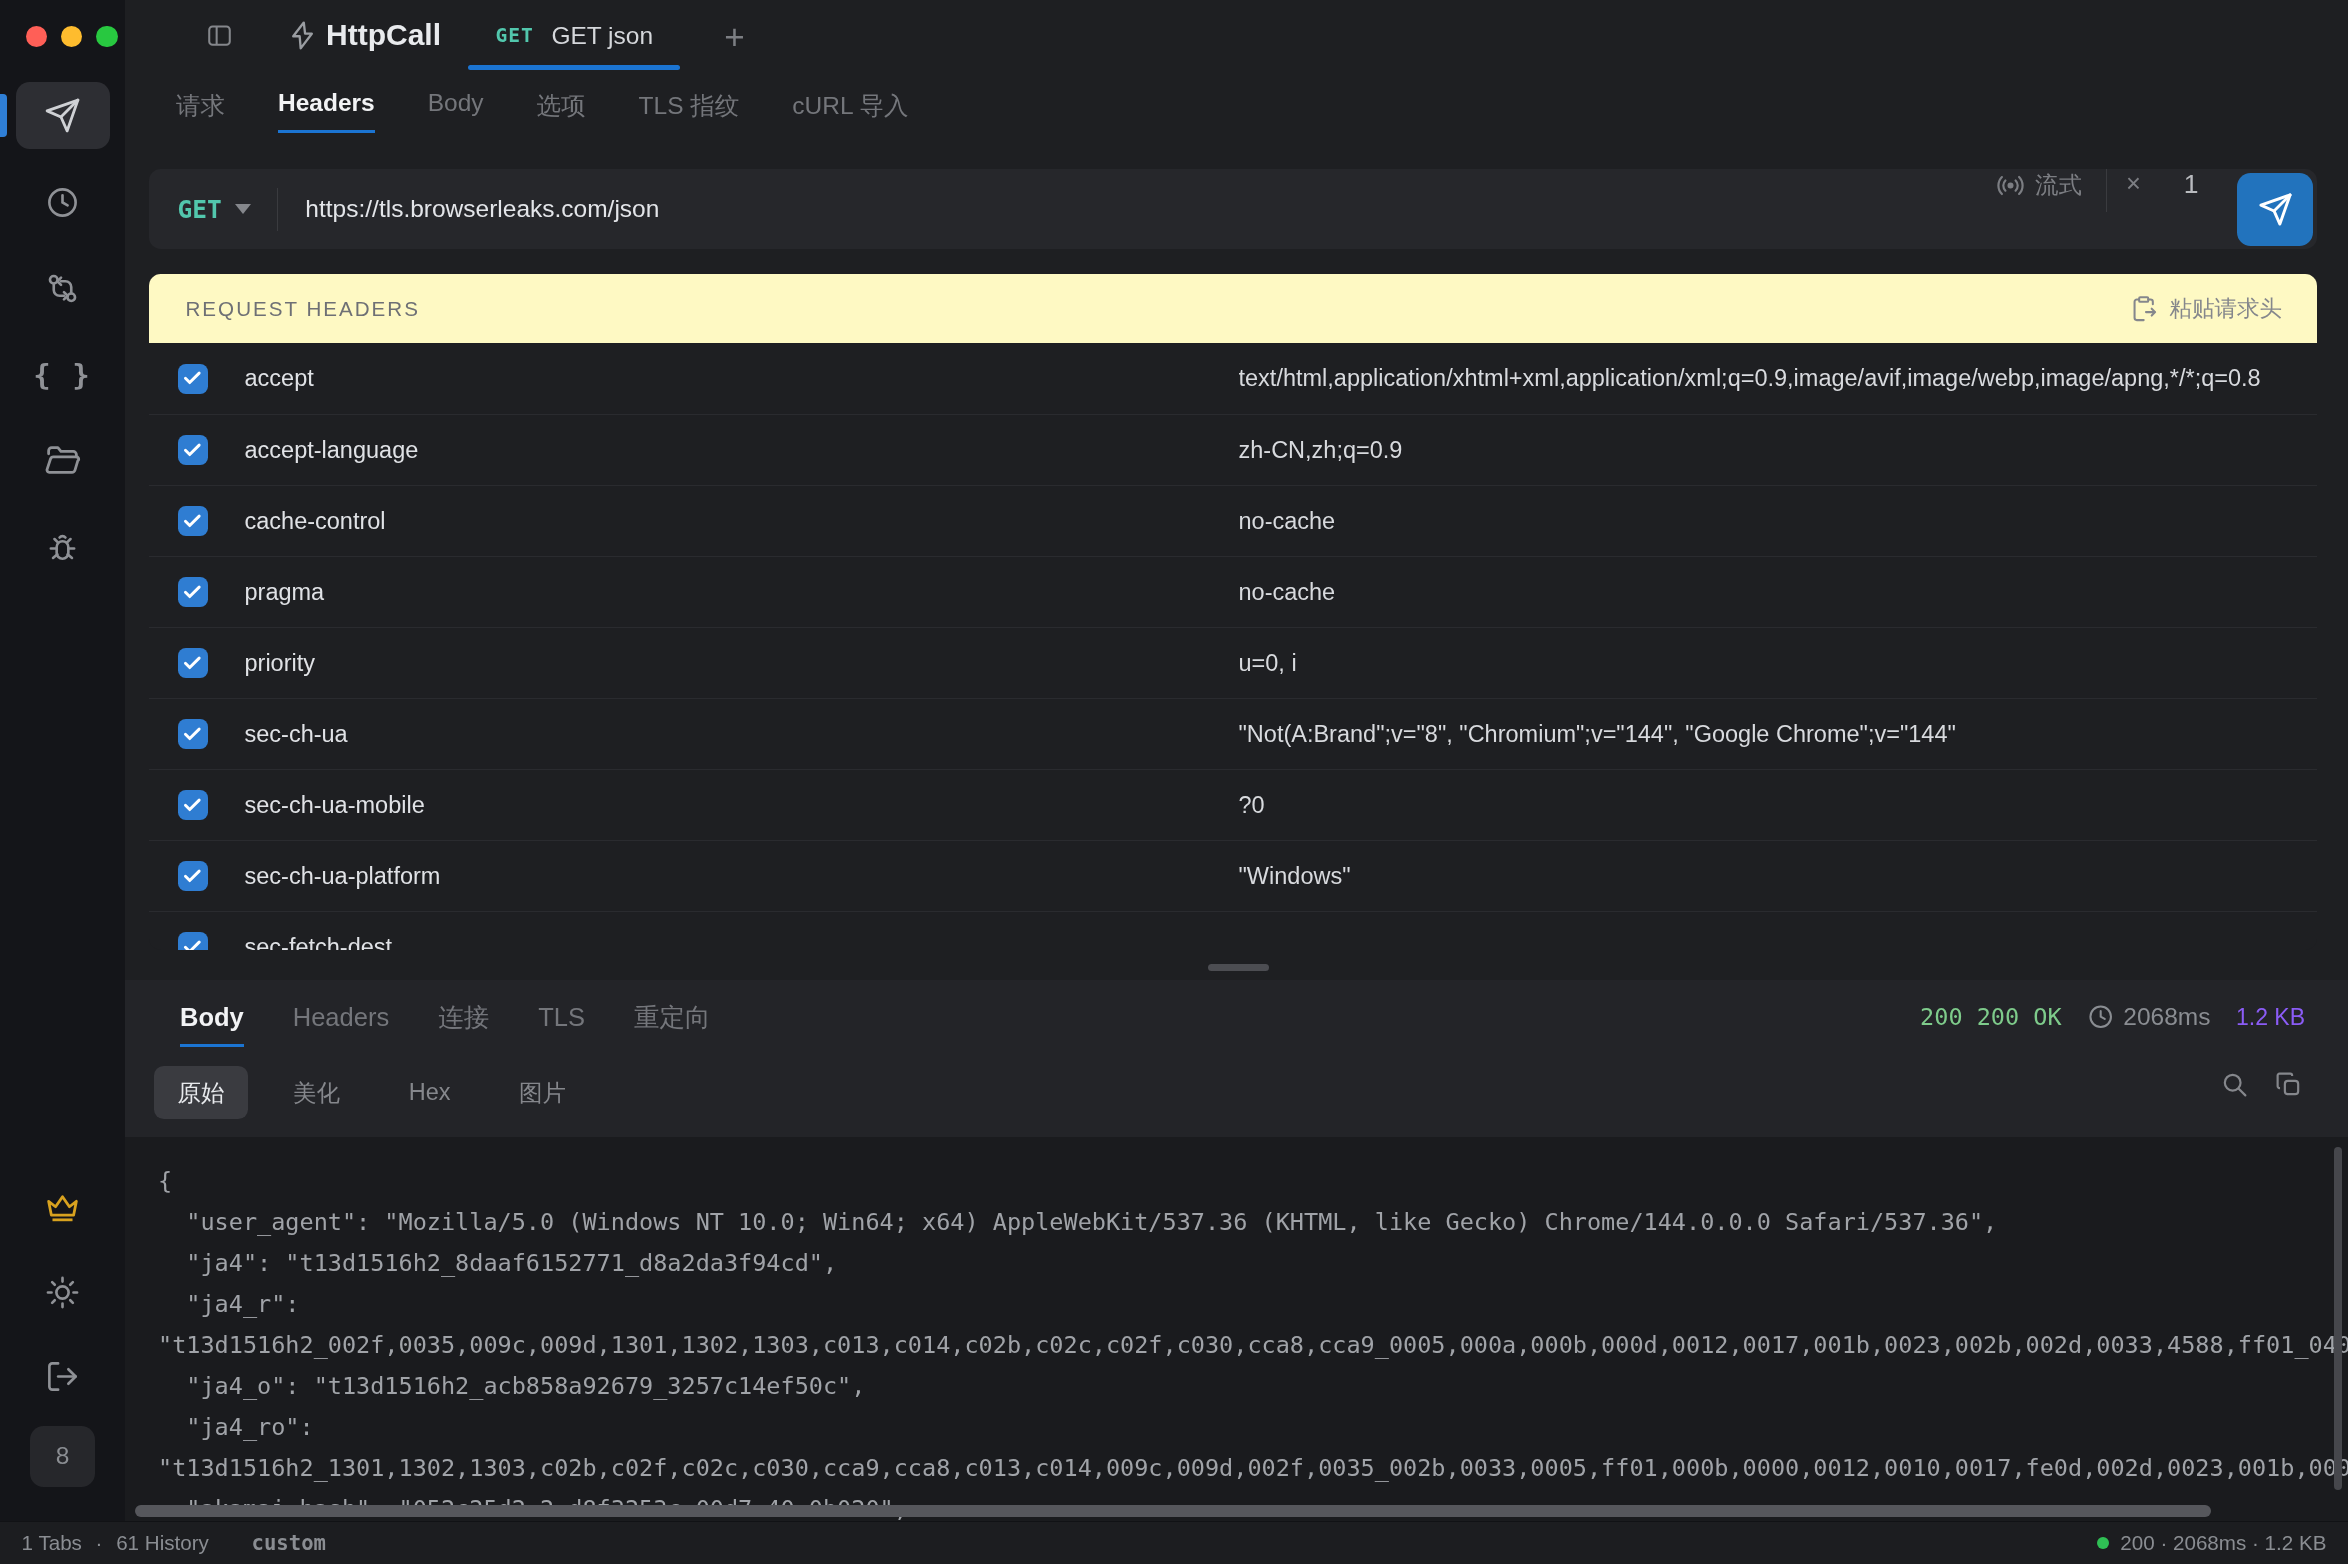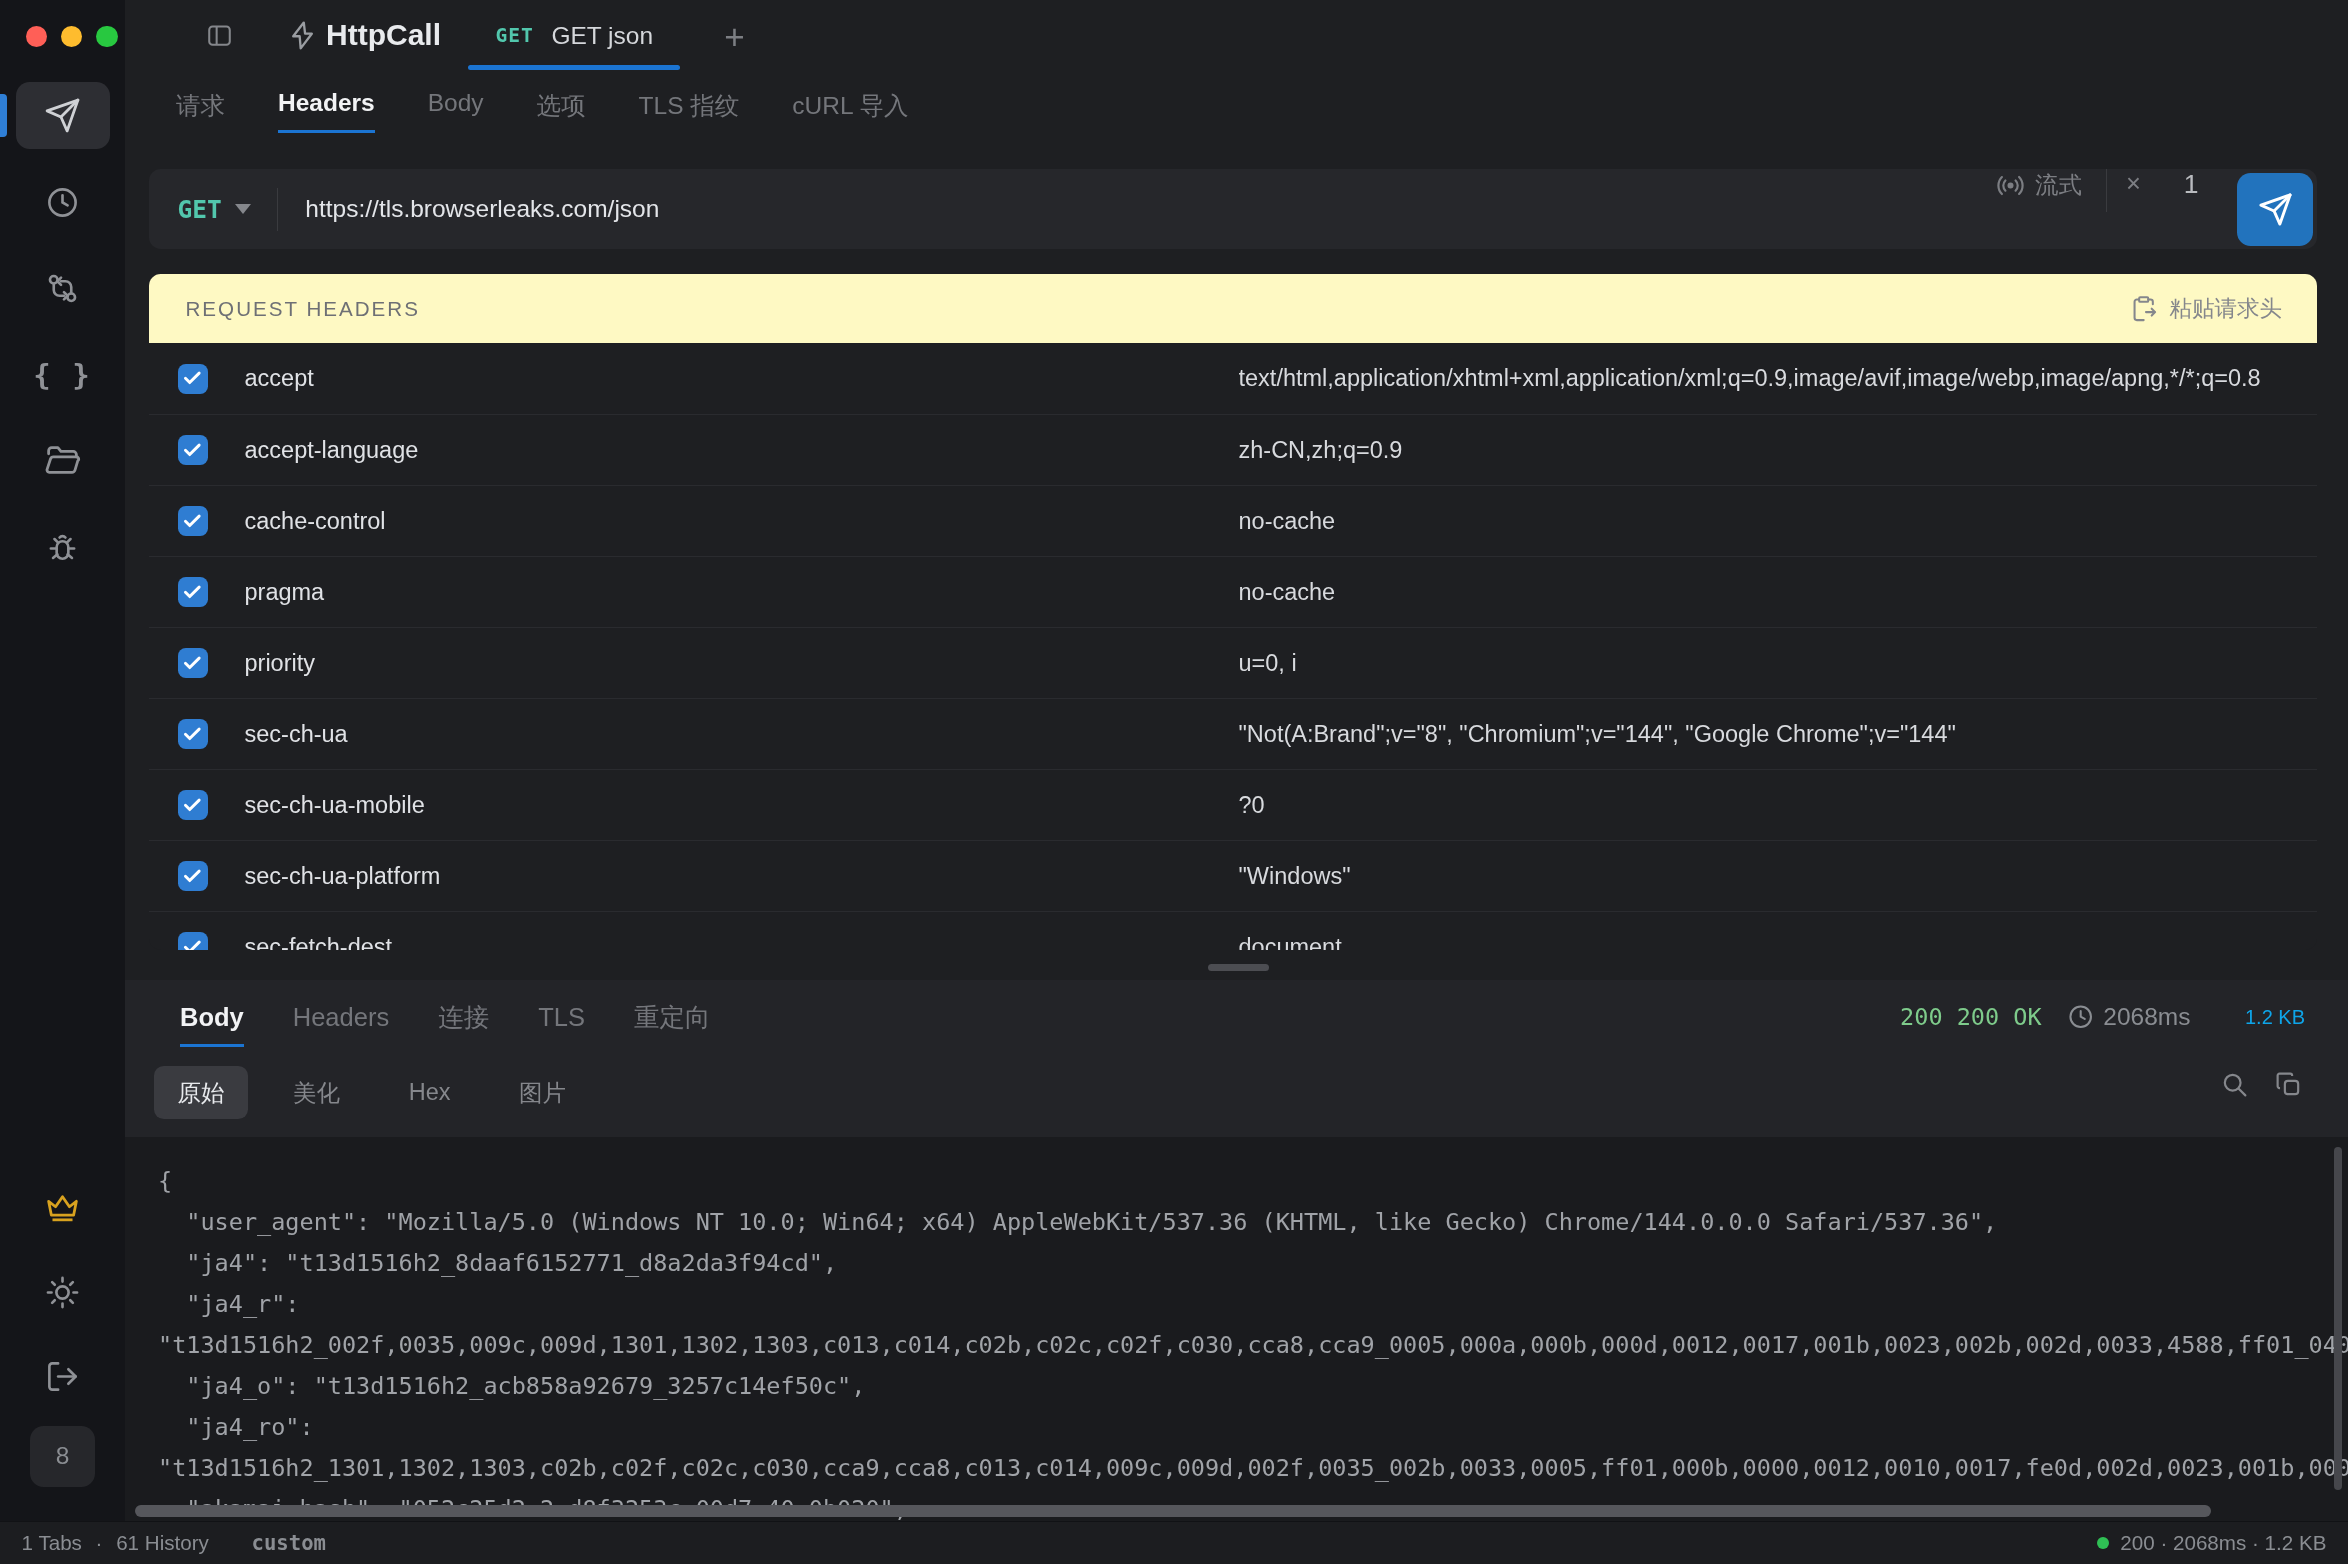--- a/index.html
+++ b/index.html
@@ -61,21 +61,21 @@
 
   .splitter { position:absolute; top:964px; left:50%; margin-left:-29px; width:61px; height:6.9px; border-radius:3.9px; background:#4c4d52; }
 
   .response { position:absolute; left:0; right:0; top:980px; height:541px; background:#232428; }
   .resp-tabs { position:absolute; top:0; left:0; right:0; height:74px; display:flex; align-items:center; padding-left:55px; }
   .resp-tabs .rstab { font-size:25.5px; color:#74767b; margin-right:49px; padding:15.7px 0 11.8px; border-bottom:3.9px solid transparent; }
   .resp-tabs .rstab.active { color:#f2f3f5; font-weight:bold; border-bottom-color:#1b74d2; }
   .resp-status { position:absolute; right:43px; top:0; height:74px; display:flex; align-items:center; gap:25.5px; }
   .resp-code { color:#7ecb8b; font-size:23.5px; }
   .resp-time { display:flex; align-items:flex-start; gap:8.8px; color:#8a8d92; font-size:24.5px; }
-  .resp-size { color:#0ea5e9; font-size:20px;margin-left:29px; }
+  .resp-size { color:#8b5cf6; font-size:23px; }
 
   .view-tabs { position:absolute; top:82px; left:0; right:0; height:61px; display:flex; align-items:center; padding-left:29px; }
   .vtab { font-size:23.5px; color:#85878c; padding:10.8px 23.5px; border-radius:9.8px; margin-right:21.6px; }
   .vtab.active { background:#3a3b40; color:#e8eaed; }
   .view-icons { position:absolute; right:45px; top:90px; display:flex; gap:25.5px; color:#85878c; }
 
   .code-area { position:absolute; top:157px; left:0; right:0; bottom:0; background:#1a1b1e; overflow:hidden; }
   .code-pre { font-family:"DejaVu Sans Mono", monospace; font-size:23.5px; line-height:41px; color:#a0a3a8; white-space:pre; padding:23.5px 0 0 33px; }
   .hscroll { position:absolute; left:9.8px; bottom:3.9px; width:2076px; height:11.8px; border-radius:5.9px; background:#56575c; }
   .vscroll { position:absolute; right:5.9px; top:9.8px; width:7.8px; height:343px; border-radius:3.9px; background:#46474c; }
@@ -334,21 +334,20 @@
             <span class="hname">sec-ch-ua-platform</span>
             <span class="hval">"Windows"</span>
           </div>
           <div class="hrow">
             <span class="checkbox">
               <svg width="20.6" height="20.6" viewBox="0 0 24 24" fill="none" stroke="#ffffff" stroke-width="3.4" stroke-linecap="round" stroke-linejoin="round">
                 <path d="M20 6L9 17l-5-5"></path>
               </svg>
             </span>
             <span class="hname">sec-fetch-dest</span>
-            <span class="hval">document</span>
           </div>
         </div>
     </div>
 
     <div class="splitter"></div>
 
     <div class="response">
       <div class="resp-tabs" id="resptabs">
           <span class="rstab active">Body</span>
           <span class="rstab">Headers</span>

